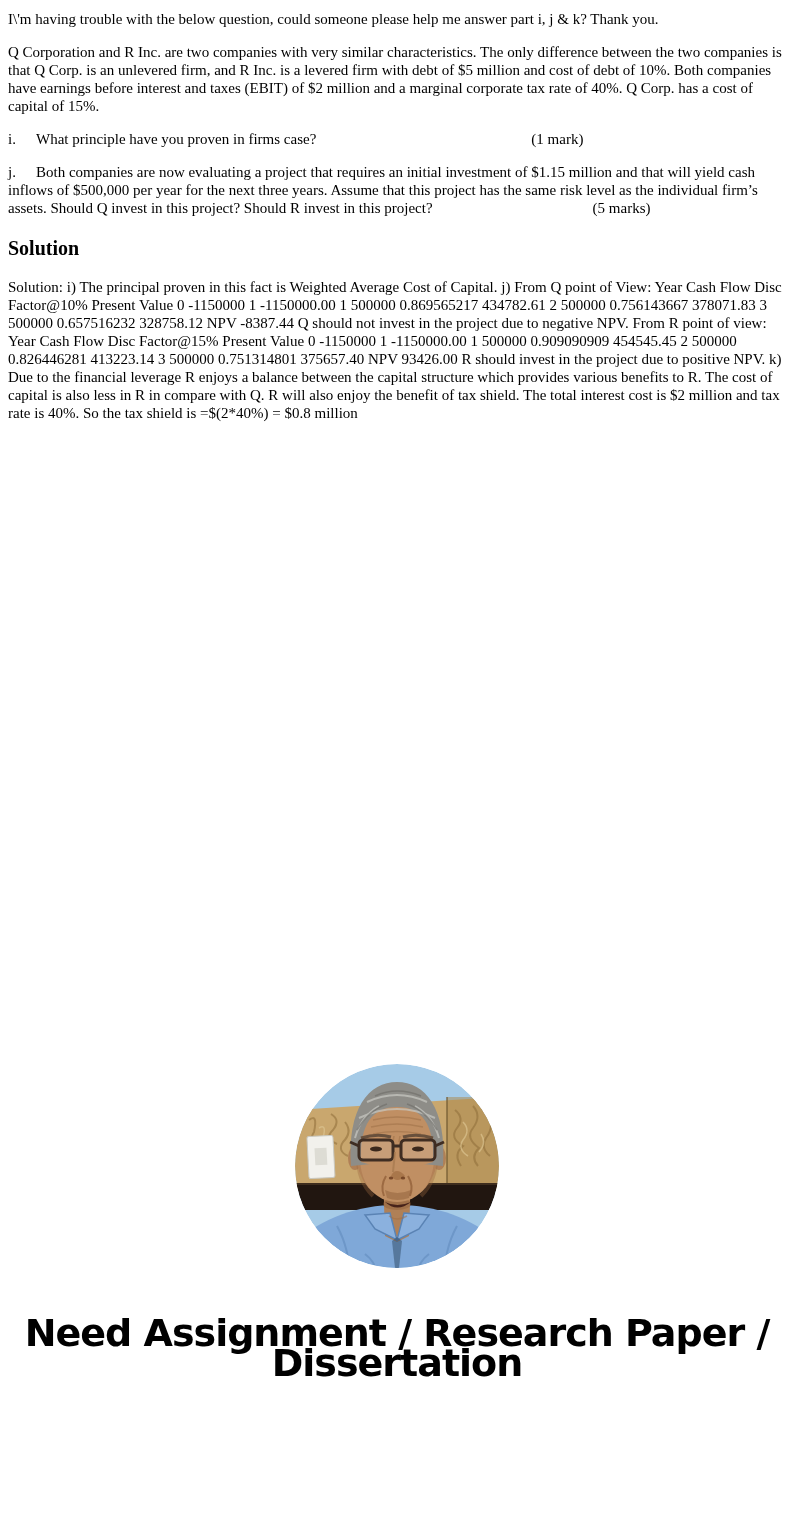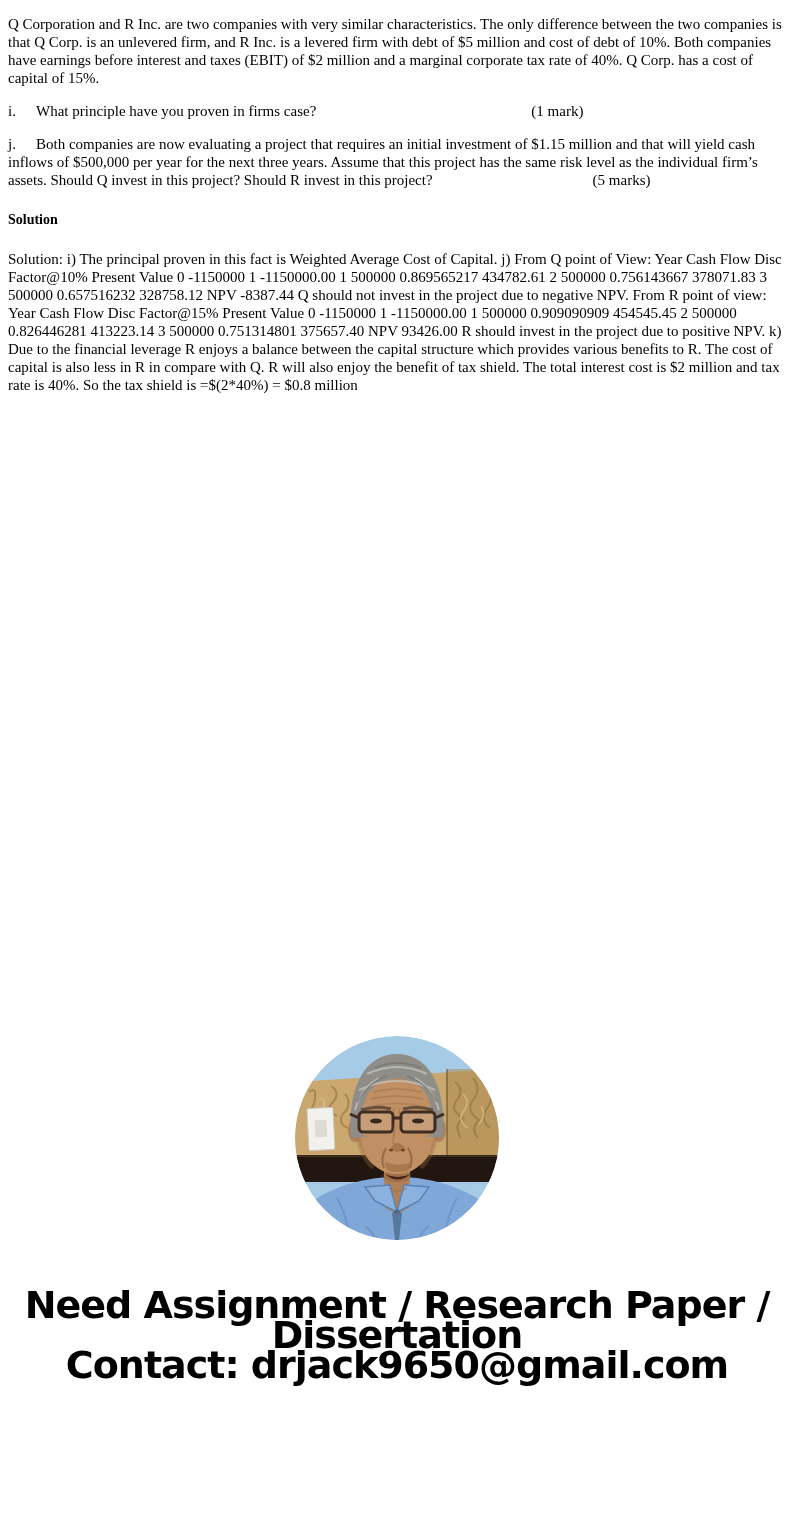--- a/index.html
+++ b/index.html
@@ -7,33 +7,34 @@
   body { width: 794px; font-family: "Liberation Serif", serif; font-size: 15px; }
   .doc { padding: 0 8px; }
   .doc p { margin: 15px 0; line-height: 18px; }
   .doc p.first { margin-top: 10px; }
   .part-label { display: inline-block; width: 28px; }
   .marks { font-weight: normal; }
   .gap { display: inline-block; height: 1px; }
   .gap-i { width: 215px; }
   .gap-j { width: 160px; }
   .gap-k { width: 158px; }
-  h3.solution-h { font-family: "Liberation Serif", serif; font-size: 14px; font-weight: bold;
+  h3.solution-h { font-family: "Liberation Serif", serif; font-size: 20px; font-weight: bold;
         margin: 21px 0 20px 0; line-height: 20px; }
   .spacer-large { height: 627px; }
   .spacer-small { height: 50px; }
   .avatar-wrap { width: 204px; height: 204px; margin: 0 auto; border-radius: 50%; overflow: hidden; }
   .footer { text-align: center; font-family: "DejaVu Sans", sans-serif; font-weight: bold;
         font-size: 38px; line-height: 30px; letter-spacing: -1px; padding-bottom: 28px; }
 </style>
 </head>
 <body>
 
 <div class="doc">
 
+  <p class="first">I\'m having trouble with the below question, could someone please help me answer part i, j &amp; k? Thank you.</p>
 
   <p>Q Corporation and R Inc. are two companies with very similar characteristics. The only difference between the two companies is that Q Corp. is an unlevered firm, and R Inc. is a levered firm with debt of $5 million and cost of debt of 10%. Both companies have earnings before interest and taxes (EBIT) of $2 million and a marginal corporate tax rate of 40%. Q Corp. has a cost of capital of 15%.</p>
 
   <p><span class="part-label">i.</span><span>What principle have you proven in firms case?</span><span class="gap gap-i"></span><span class="marks">(1 mark)</span></p>
 
   <p><span class="part-label">j.</span><span>Both companies are now evaluating a project that requires an initial investment of $1.15 million and that will yield cash inflows of $500,000 per year for the next three years. Assume that this project has the same risk level as the individual firm’s assets. Should Q invest in this project? Should R invest in this project?</span><span class="gap gap-j"></span><span class="marks">(5 marks)</span></p>
 
 
   <h3 class="solution-h">Solution</h3>
 
@@ -151,14 +152,13 @@
 
       <path d="M94,152 Q102,158 112,152" stroke="#a06c42" stroke-width="1.5" fill="none" opacity="0.5"></path>
     </g>
   </svg>
 </div>
 
 <div class="spacer-small"></div>
 
 <div class="footer">
   <div>Need Assignment / Research Paper / Dissertation</div>
-  <div>Contact: drjack9650@gmail.com</div>
 </div>
 
 </body></html>

